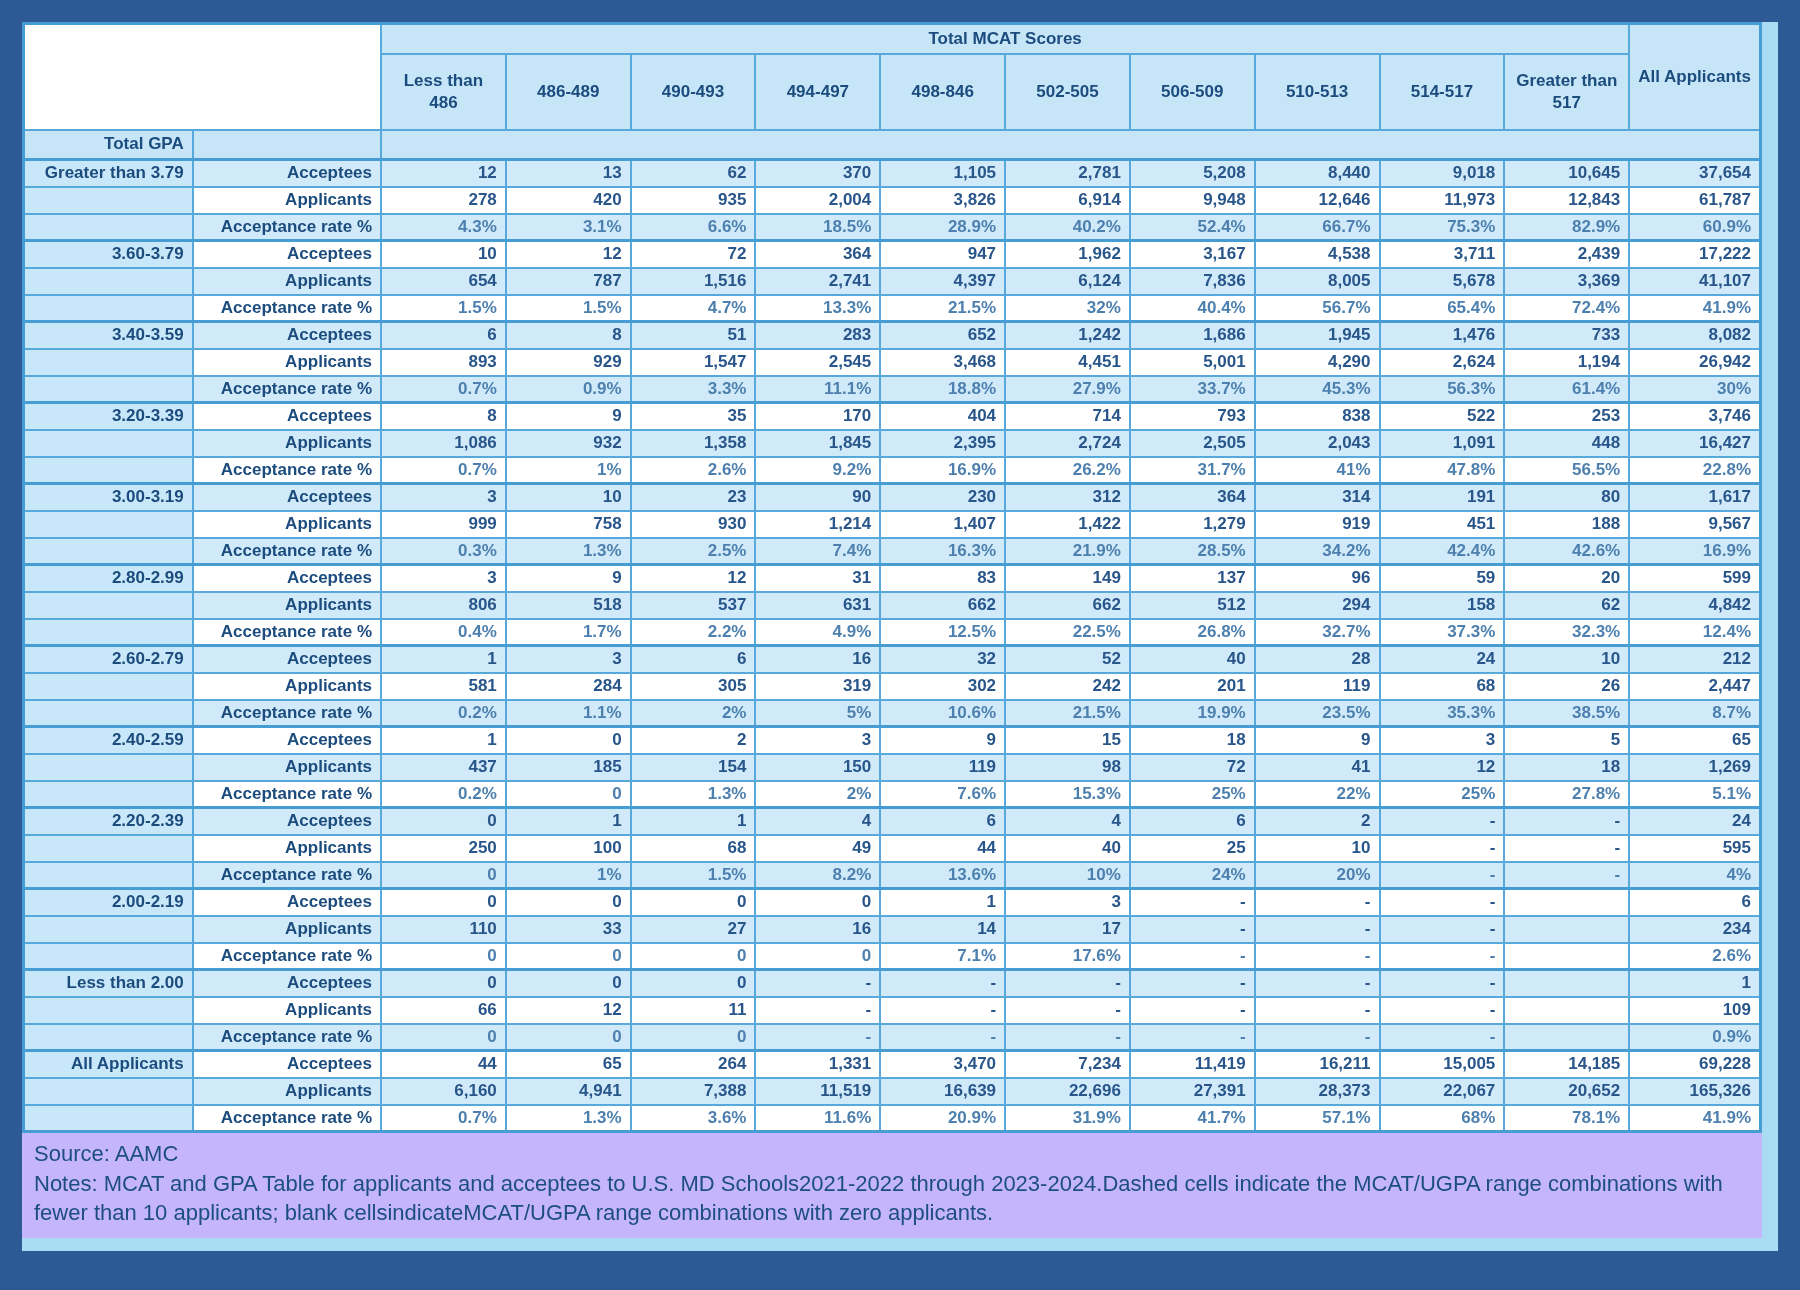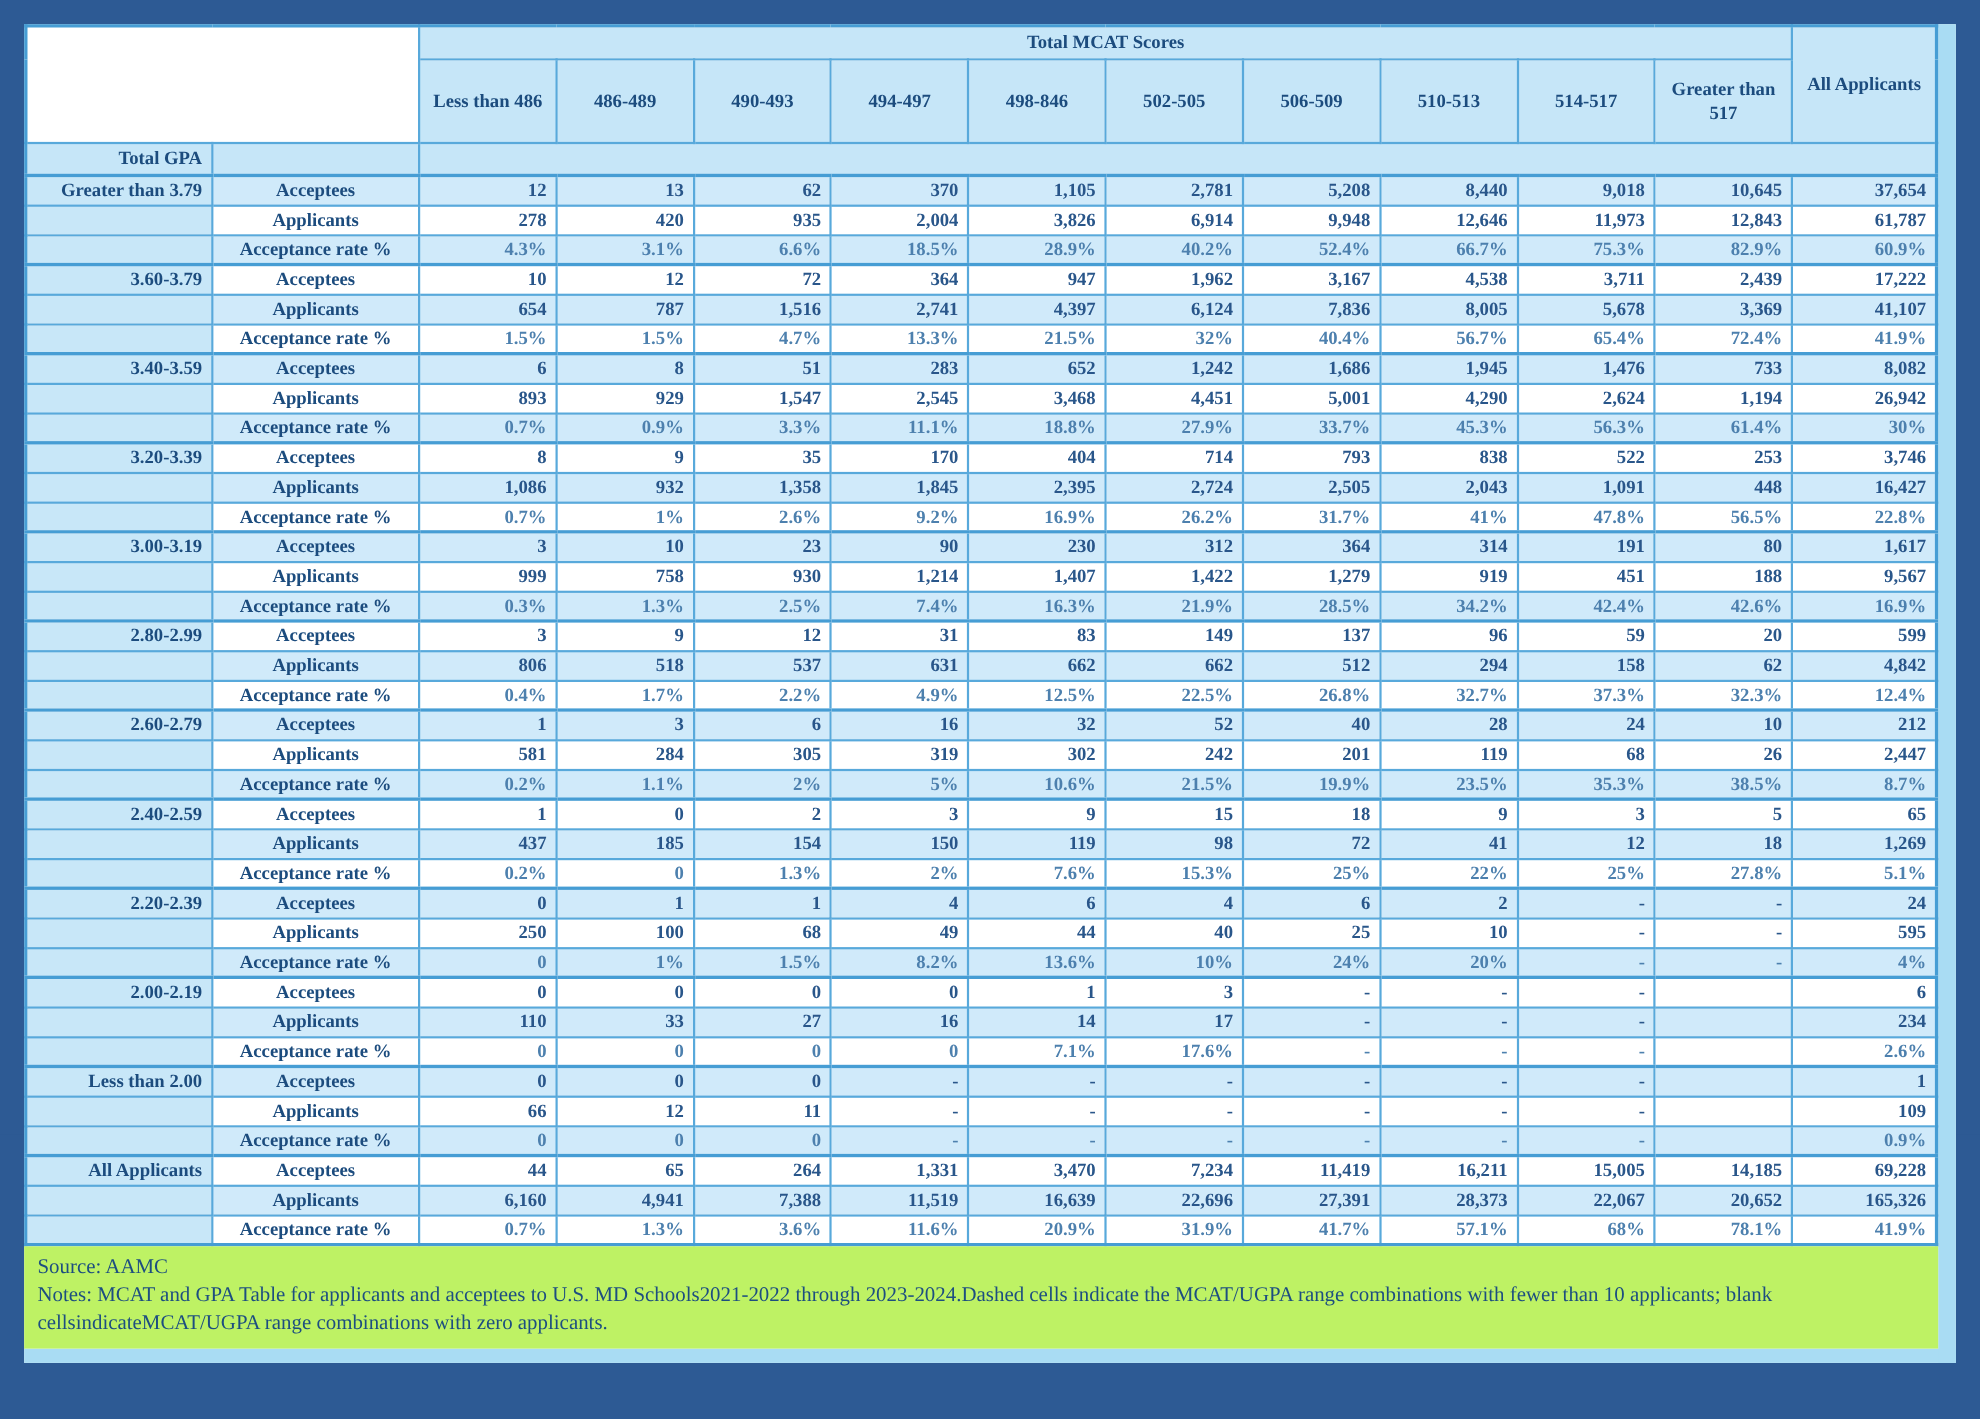--- a/index.html
+++ b/index.html
@@ -7,21 +7,20 @@
     width:1800px;height:1290px;
     background:#2d5a94;
     font-family:"Liberation Sans", sans-serif;
     box-sizing:border-box;
   }
   .frame{
     width:1800px;height:1031px;
     box-sizing:border-box;
     padding:22px 22px 0 22px;
     background:#2d5a94;
-    font-family:Liberation Serif, serif;
   }
   .panel{
     background:#ffffff;
     border-right:16px solid #a9dcf3;
     border-bottom:13px solid #a9dcf3;
     box-sizing:border-box;
   }
   table{
     width:100%;
     border-collapse:collapse;
@@ -48,33 +47,33 @@
   }
   th.gpahead{
     background:#c6e6f8;height:30px;font-weight:bold;text-align:right;
   }
   th.bandcell{background:#c6e6f8;height:30px;}
   
   td{height:27px;}
   td.gpa{
     background:#c8e7f8;font-weight:bold;text-align:right;
   }
-  td.rowlabel{font-weight:bold;text-align:center;}
+  td.rowlabel{font-weight:bold;text-align:right;}
   td.val{text-align:right;font-weight:bold;color:#29568a;}
   tr.shade-lb td.rowlabel, tr.shade-lb td.val{background:#d0eafa;}
   tr.shade-wh td.rowlabel, tr.shade-wh td.val{background:#ffffff;}
   tr.rate td.val{color:#4d80ae;}
   tr.groupsep td{border-top:3px solid #469dd4;}
   
   .notes{
     padding:6px 4px 10px 12px;
-    font-size:19px;
+    font-size:22px;
     color:#1d4e80;
     line-height:1.35;
-    background:#bef264;
+    background:#c4b5fd;
   }
 </style>
 </head>
 <body>
 
 <div class="frame">
   <div class="panel">
     <table>
       <colgroup>
         <col style="width:160px">

